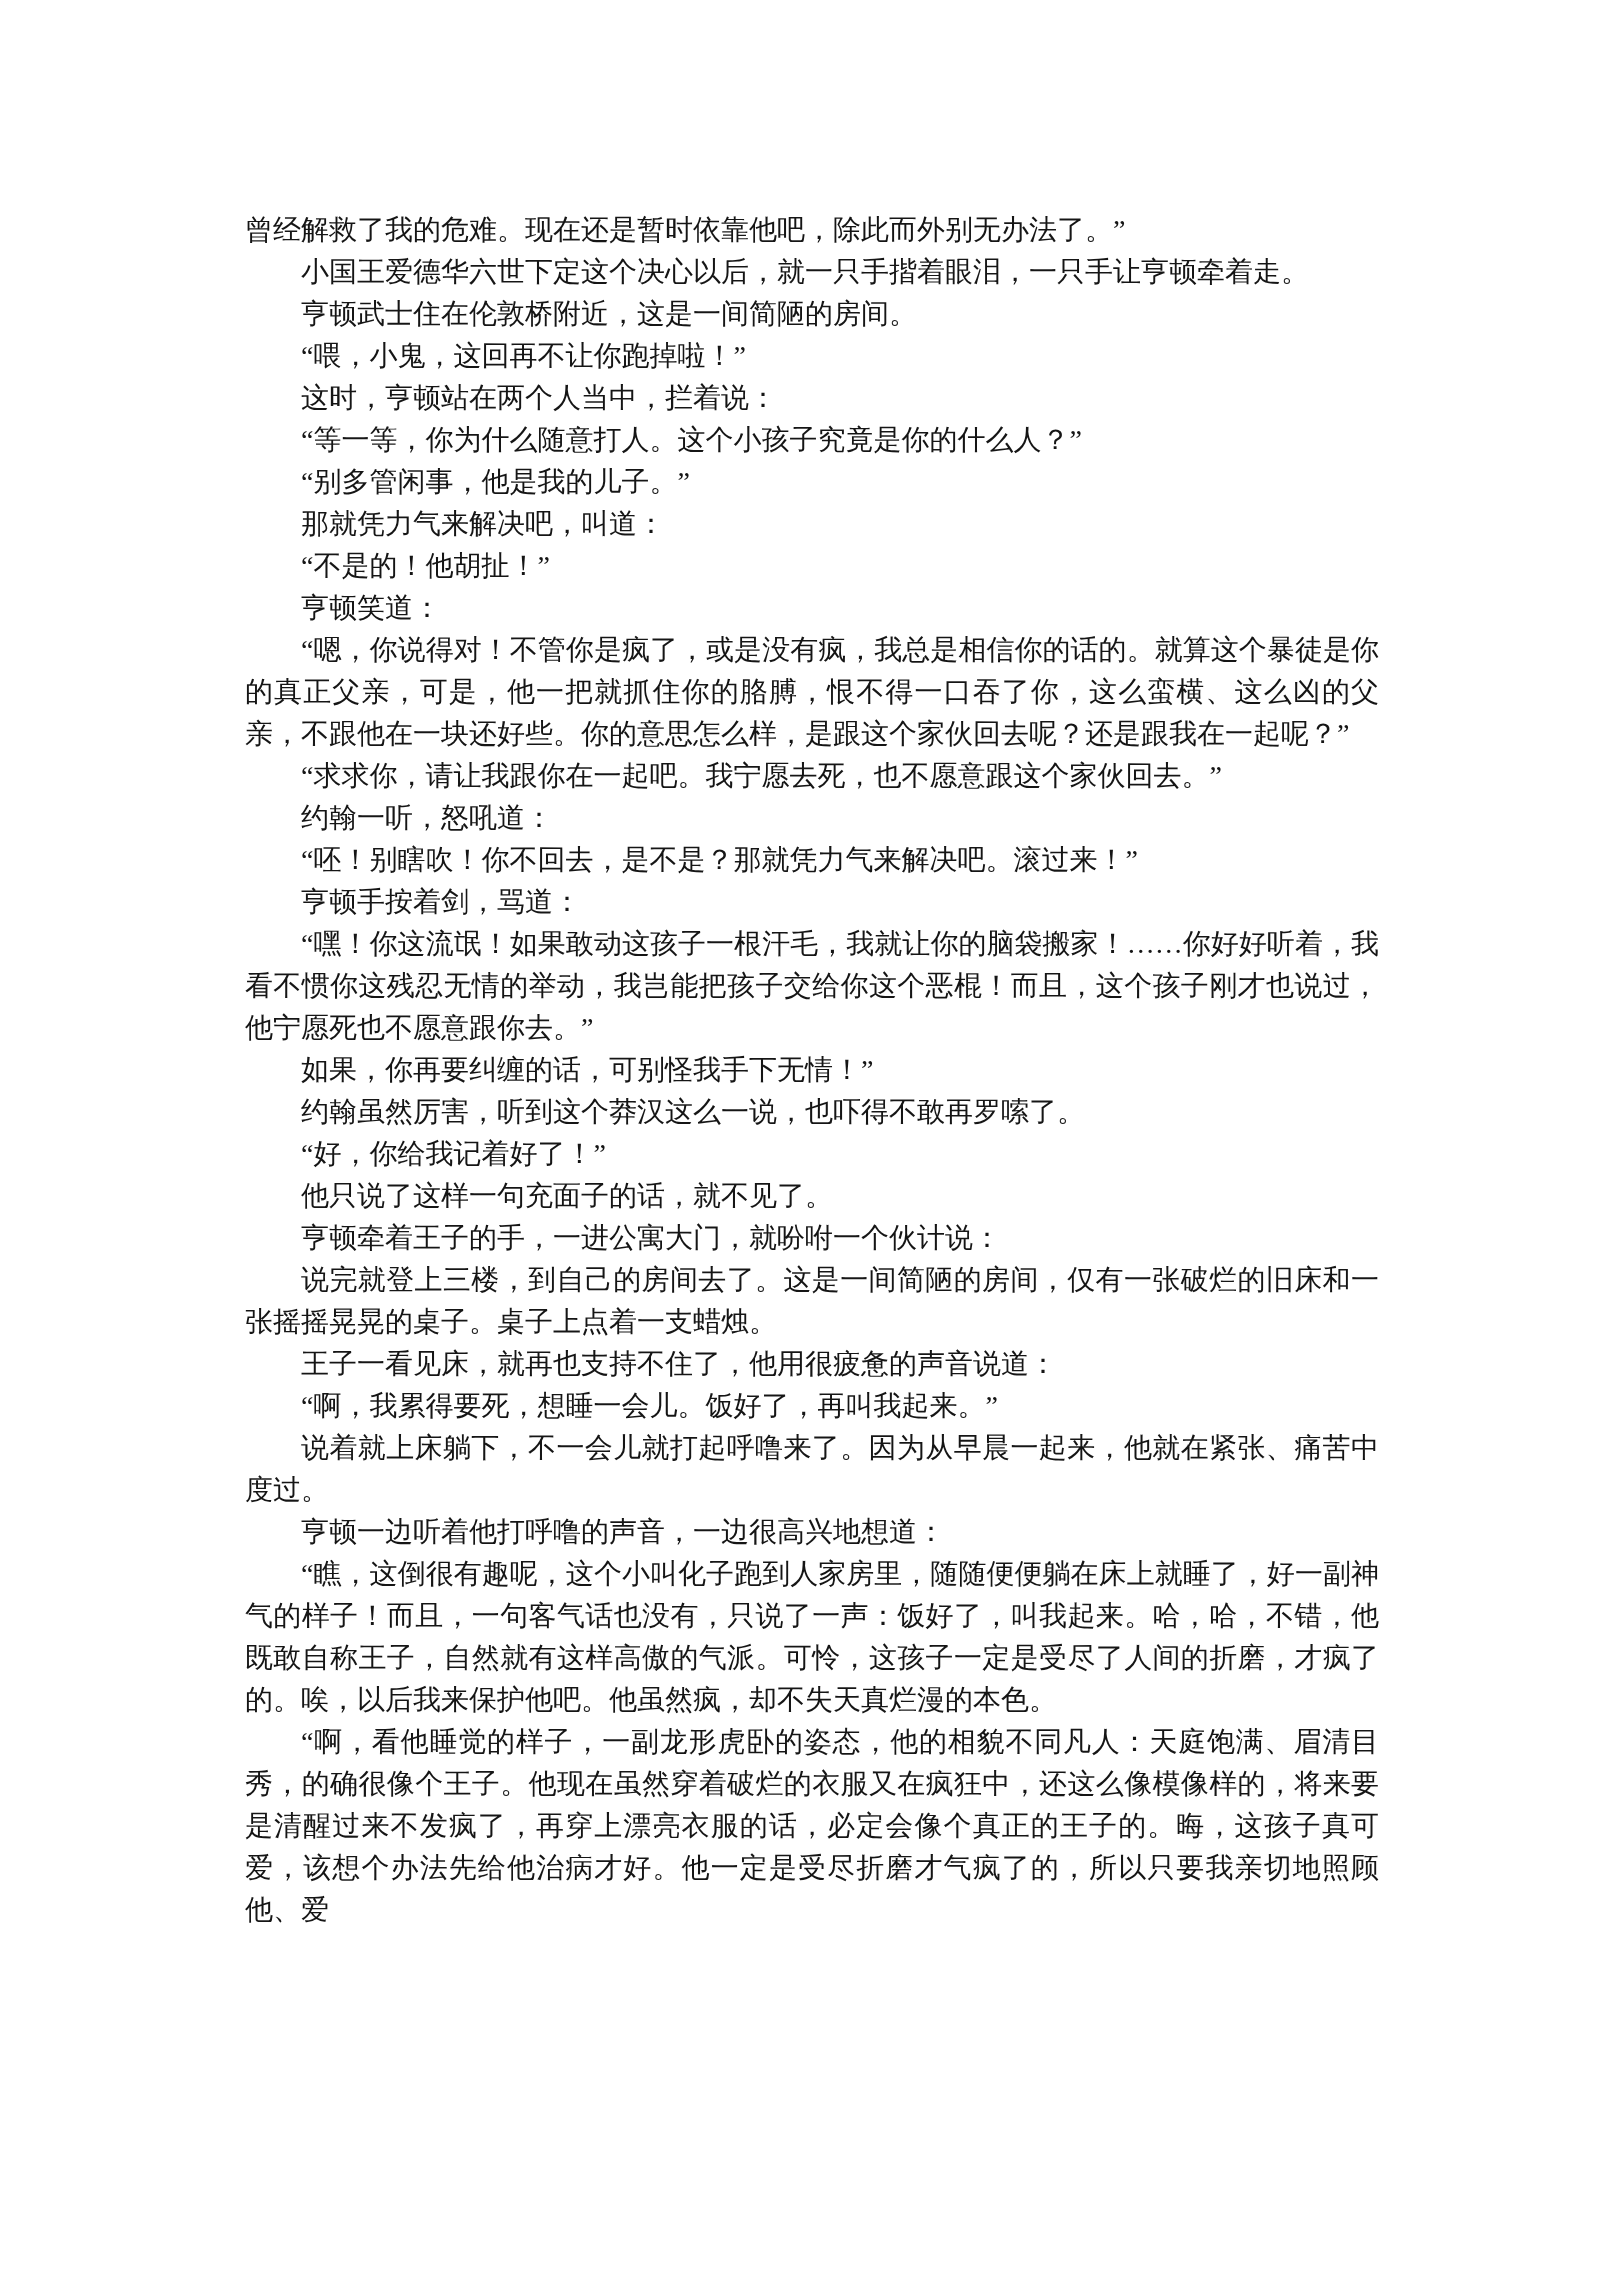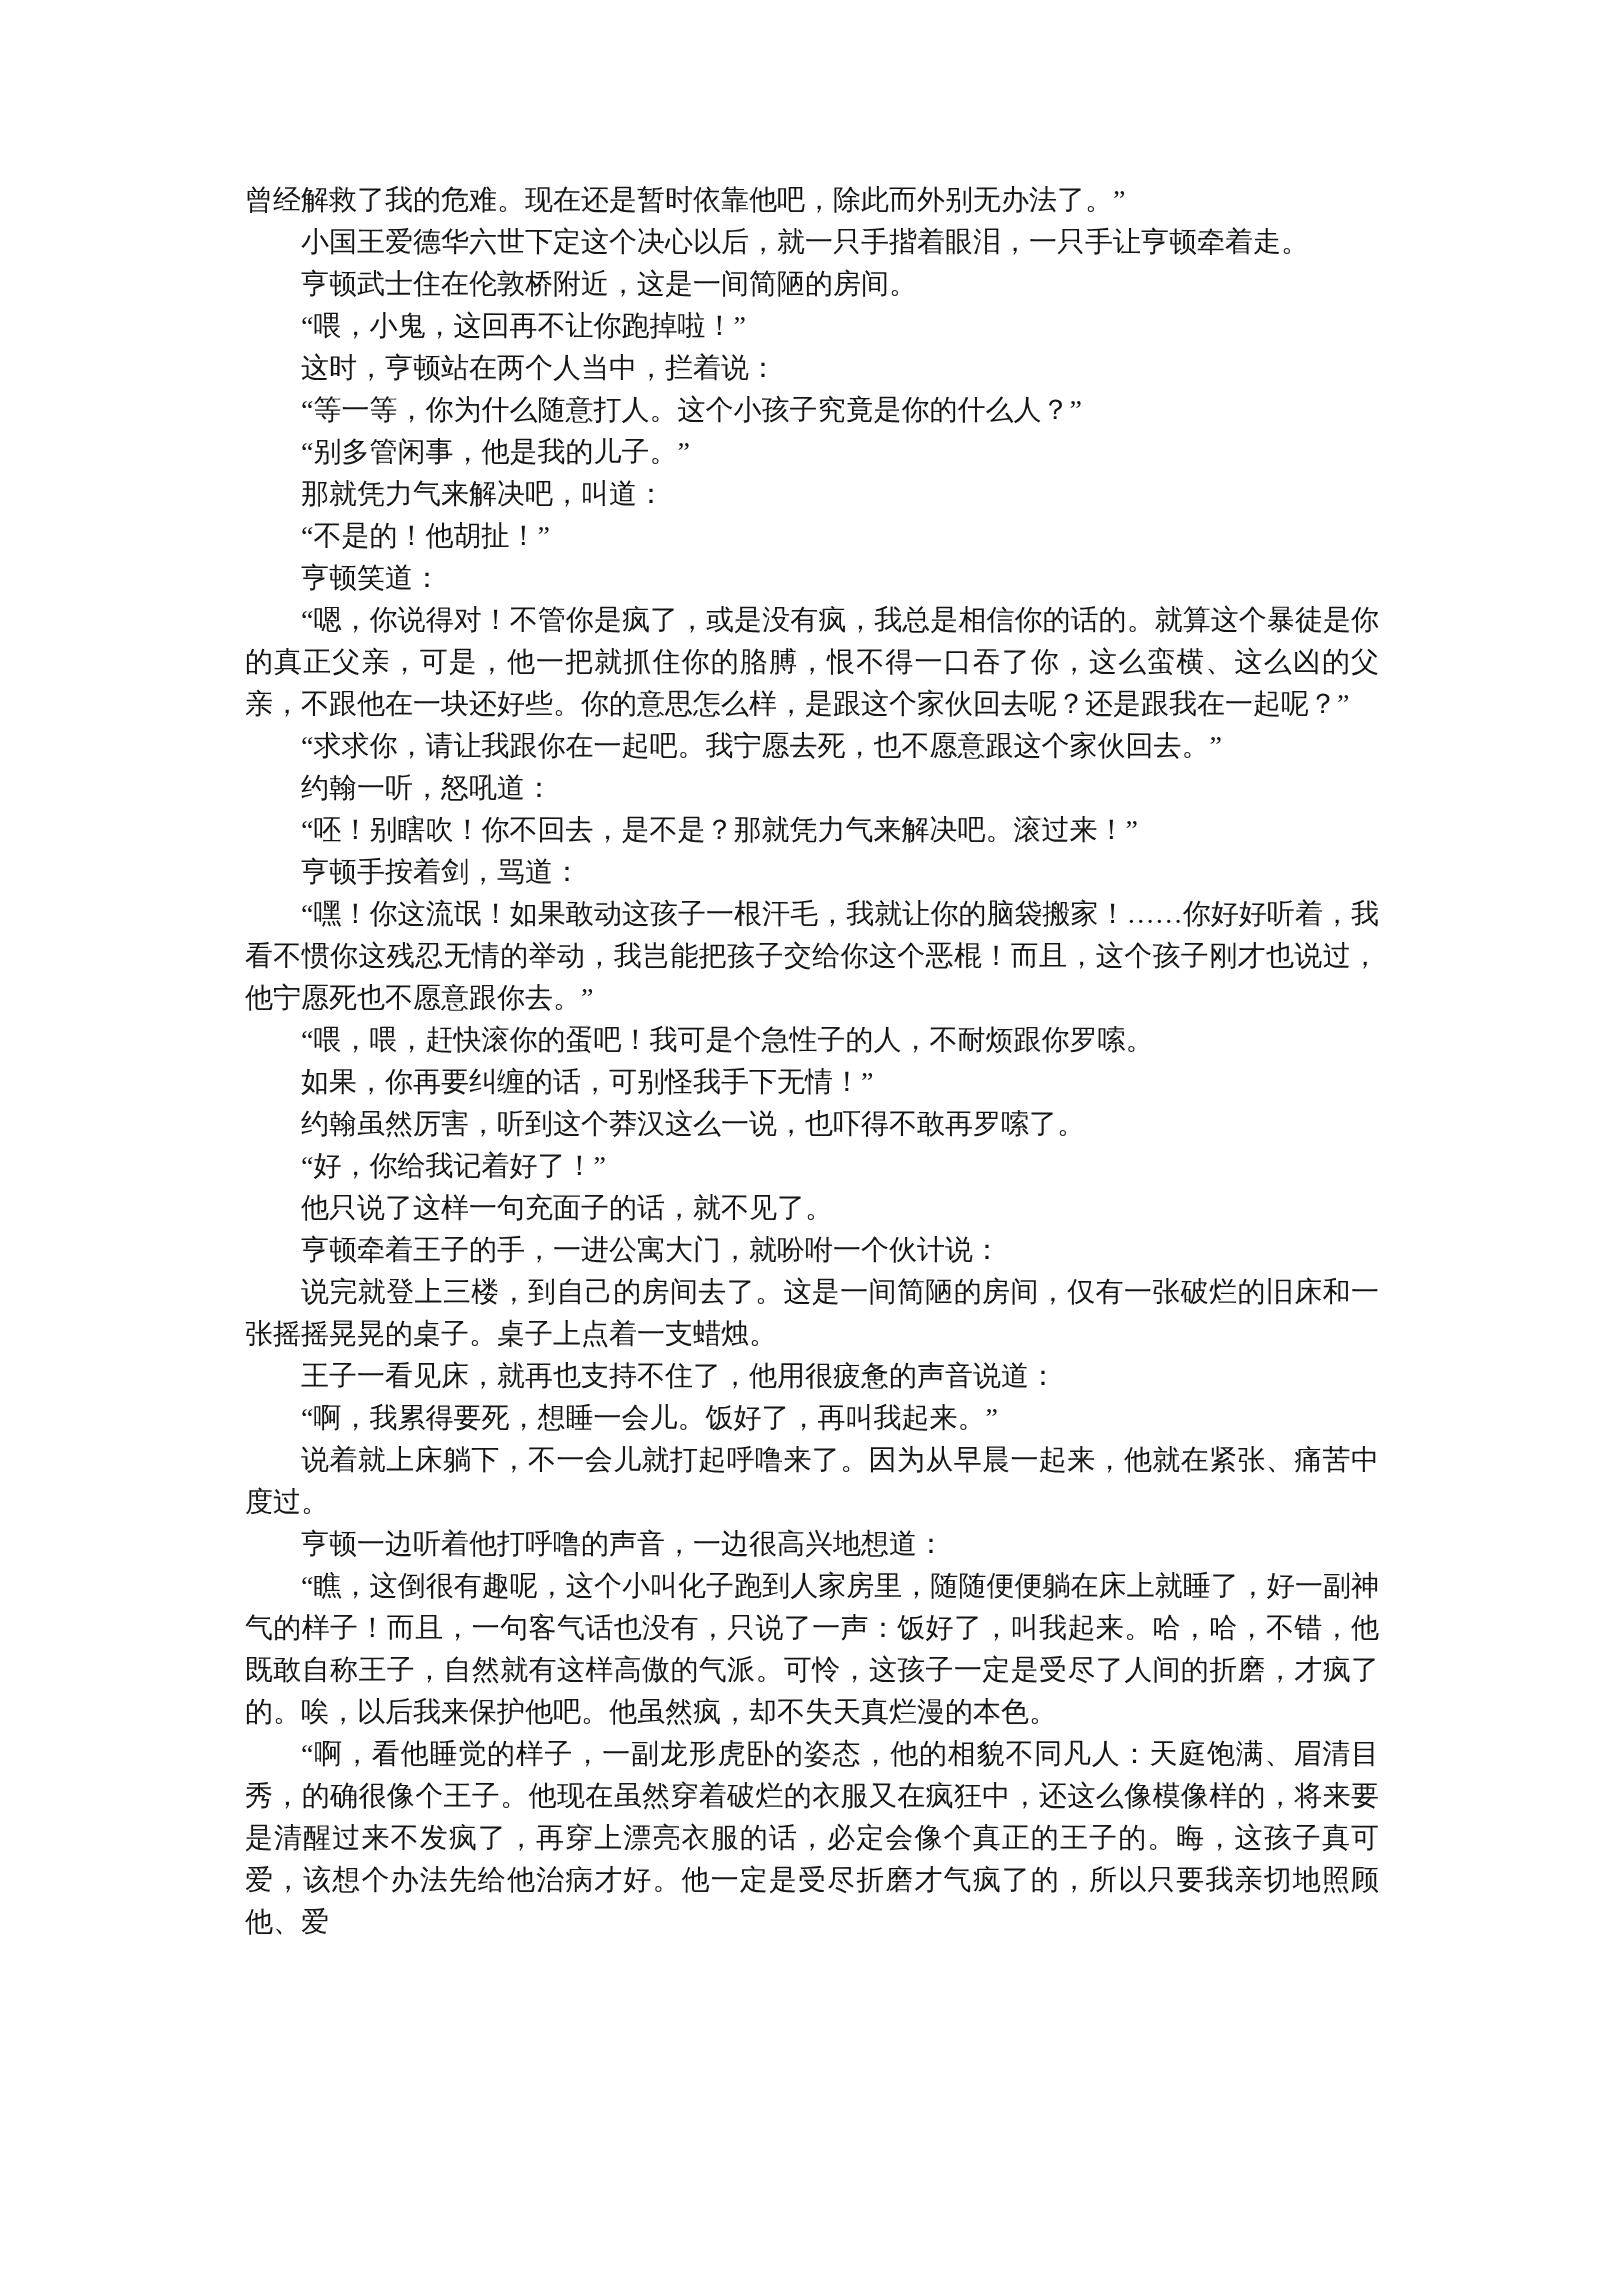--- a/index.html
+++ b/index.html
@@ -11,21 +11,21 @@
     position: relative;
     width: 1620px;
     height: 2292px;
     background: #ffffff;
     overflow: hidden;
     font-family: "Liberation Serif", "DejaVu Serif", serif;
   }
   .text-block {
     position: absolute;
     left: 245px;
-    top: 179px;
+    top: 209px;
     width: 1134px;
     font-size: 28px;
     line-height: 42px;
     color: #151515;
     text-align: justify;
     text-justify: inter-ideograph;
     letter-spacing: 0;
   }
   .text-block p {
     margin: 0;
@@ -51,21 +51,20 @@
       <p class="indent">“别多管闲事，他是我的儿子。”</p>
       <p class="indent">那就凭力气来解决吧，叫道：</p>
       <p class="indent">“不是的！他胡扯！”</p>
       <p class="indent">亨顿笑道：</p>
       <p class="indent">“嗯，你说得对！不管你是疯了，或是没有疯，我总是相信你的话的。就算这个暴徒是你的真正父亲，可是，他一把就抓住你的胳膊，恨不得一口吞了你，这么蛮横、这么凶的父亲，不跟他在一块还好些。你的意思怎么样，是跟这个家伙回去呢？还是跟我在一起呢？”</p>
       <p class="indent">“求求你，请让我跟你在一起吧。我宁愿去死，也不愿意跟这个家伙回去。”</p>
       <p class="indent">约翰一听，怒吼道：</p>
       <p class="indent">“呸！别瞎吹！你不回去，是不是？那就凭力气来解决吧。滚过来！”</p>
       <p class="indent">亨顿手按着剑，骂道：</p>
       <p class="indent">“嘿！你这流氓！如果敢动这孩子一根汗毛，我就让你的脑袋搬家！……你好好听着，我看不惯你这残忍无情的举动，我岂能把孩子交给你这个恶棍！而且，这个孩子刚才也说过，他宁愿死也不愿意跟你去。”</p>
-      <p class="indent">“喂，喂，赶快滚你的蛋吧！我可是个急性子的人，不耐烦跟你罗嗦。</p>
       <p class="indent">如果，你再要纠缠的话，可别怪我手下无情！”</p>
       <p class="indent">约翰虽然厉害，听到这个莽汉这么一说，也吓得不敢再罗嗦了。</p>
       <p class="indent">“好，你给我记着好了！”</p>
       <p class="indent">他只说了这样一句充面子的话，就不见了。</p>
       <p class="indent">亨顿牵着王子的手，一进公寓大门，就吩咐一个伙计说：</p>
       <p class="indent">说完就登上三楼，到自己的房间去了。这是一间简陋的房间，仅有一张破烂的旧床和一张摇摇晃晃的桌子。桌子上点着一支蜡烛。</p>
       <p class="indent">王子一看见床，就再也支持不住了，他用很疲惫的声音说道：</p>
       <p class="indent">“啊，我累得要死，想睡一会儿。饭好了，再叫我起来。”</p>
       <p class="indent">说着就上床躺下，不一会儿就打起呼噜来了。因为从早晨一起来，他就在紧张、痛苦中度过。</p>
       <p class="indent">亨顿一边听着他打呼噜的声音，一边很高兴地想道：</p>

